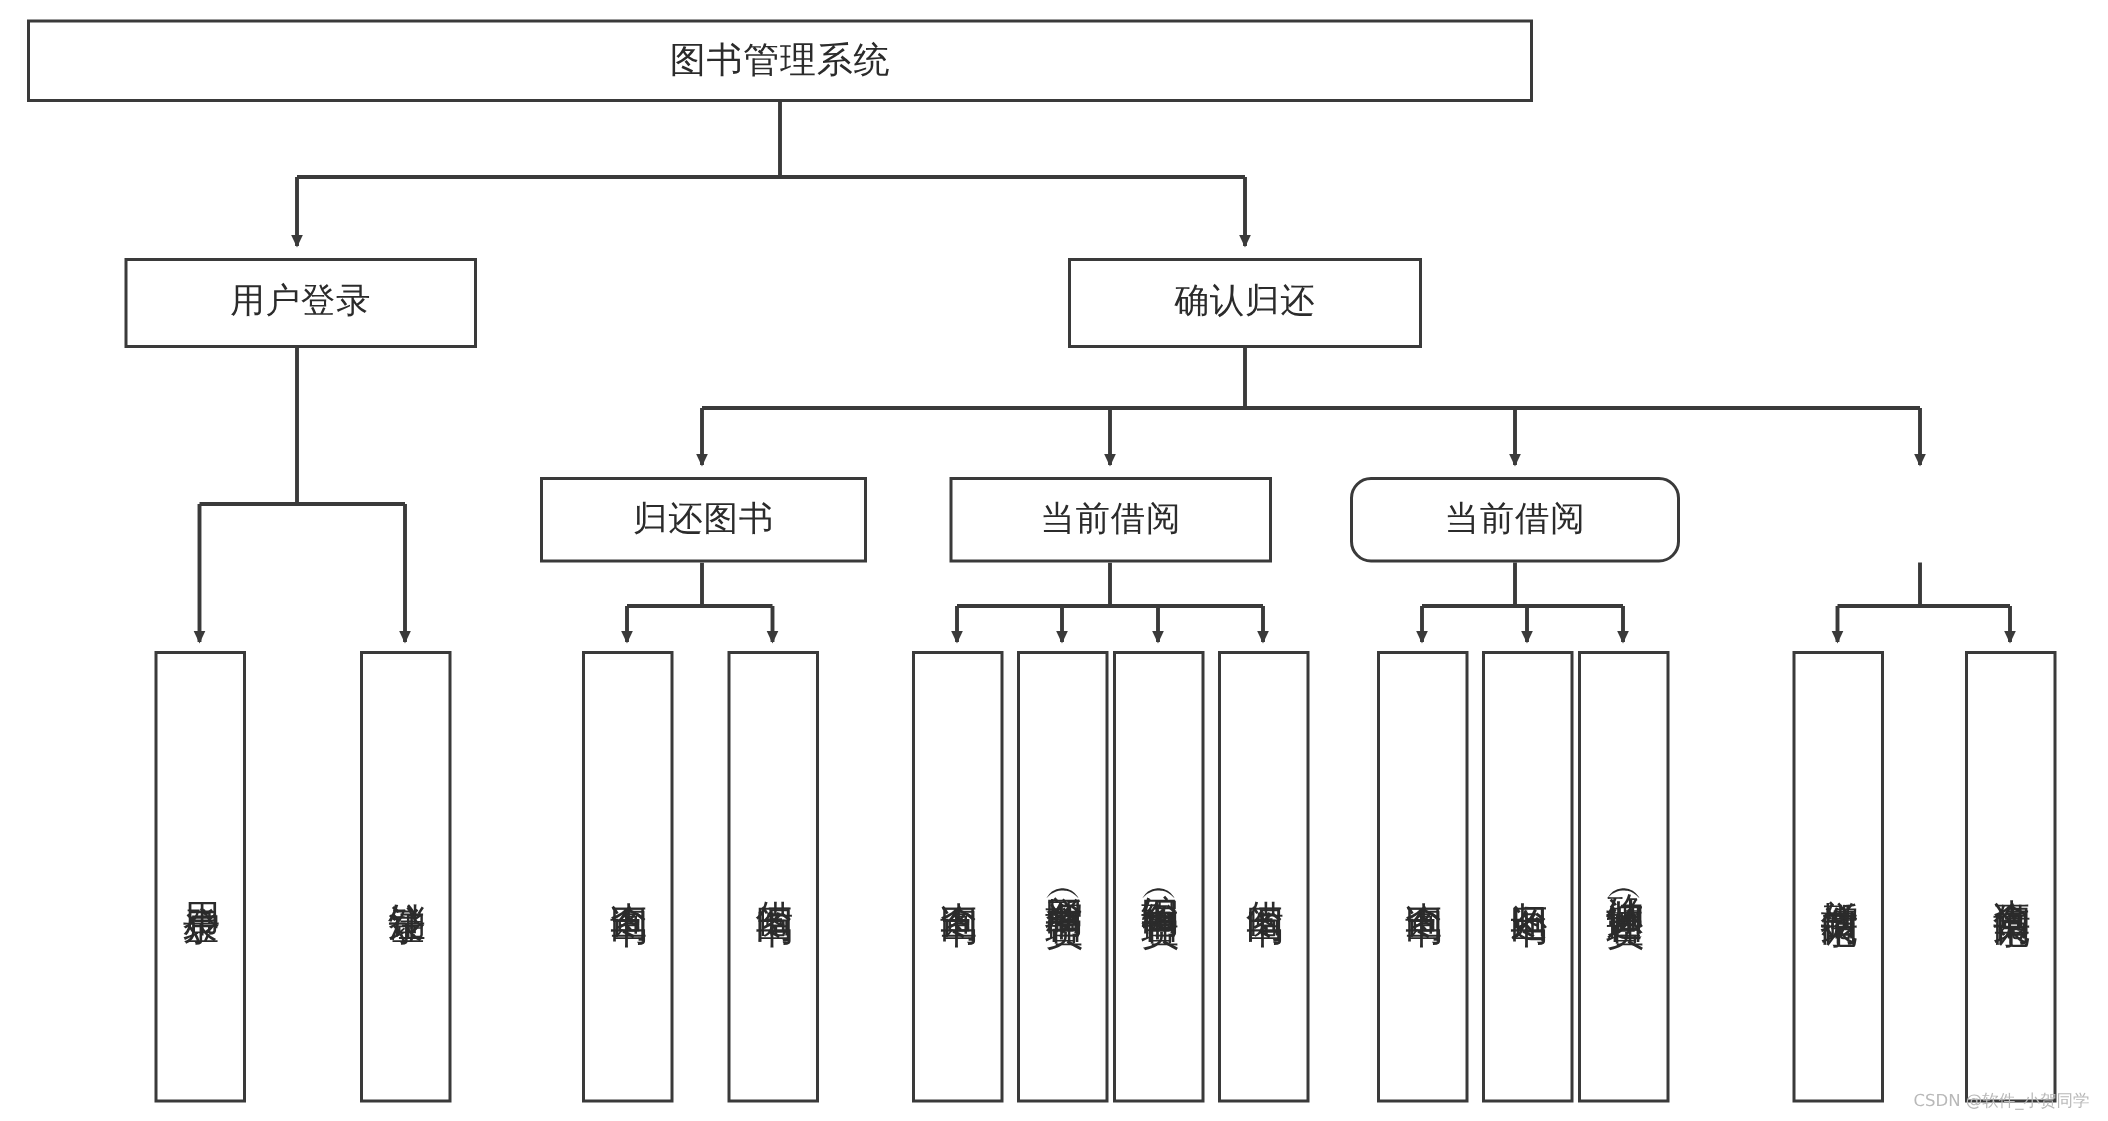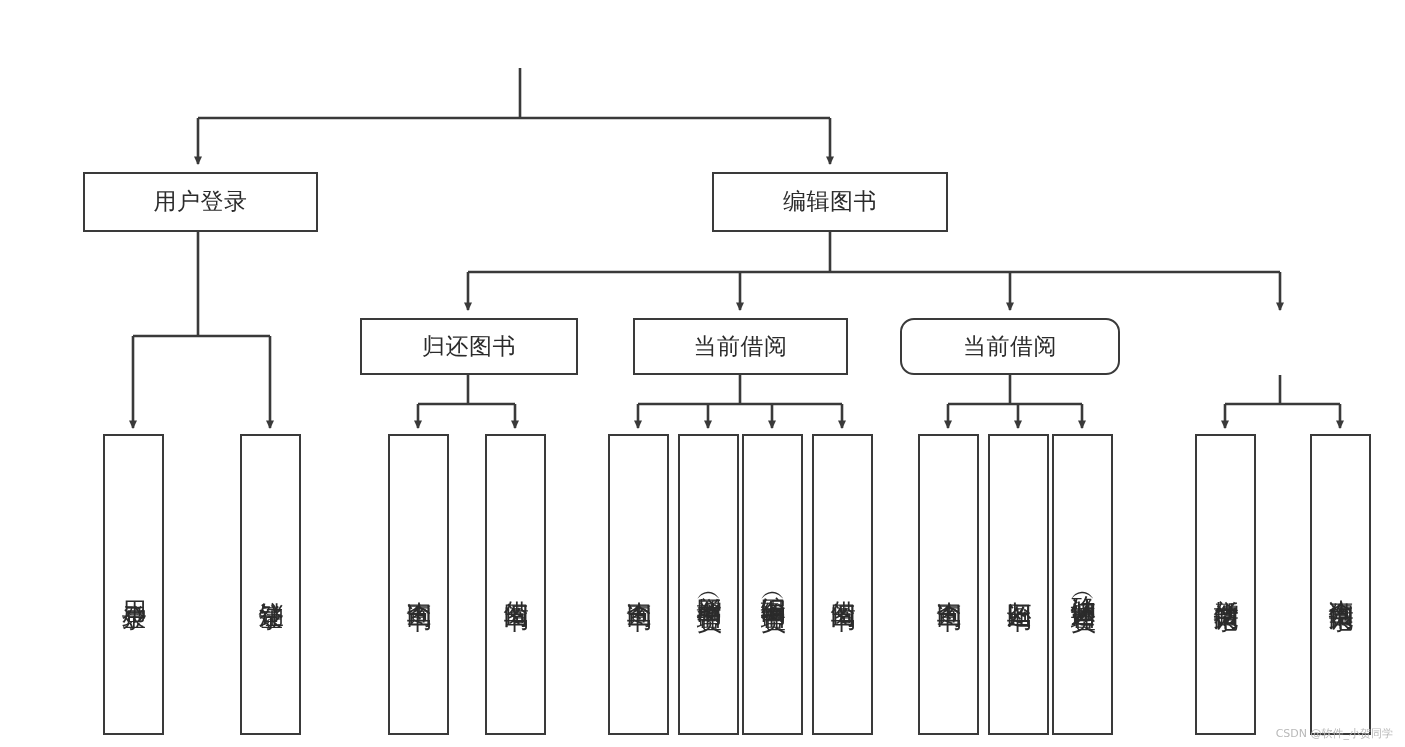--- a/index.html
+++ b/index.html
@@ -122,27 +122,30 @@
       <path d="M1018,404 L1018,428" marker-end="url(#arrowhead)"></path>
       <path d="M1082,404 L1082,428" marker-end="url(#arrowhead)"></path>
 
       <path d="M1280,375 L1280,404"></path>
       <path d="M1225,404 L1340,404"></path>
       <path d="M1225,404 L1225,428" marker-end="url(#arrowhead)"></path>
       <path d="M1340,404 L1340,428" marker-end="url(#arrowhead)"></path>
     </g>
   </svg>
 
+  <div class="node horiz root" style="left:18px; top:13px; width:1004px; height:55px;">
+    <span class="label">图书管理系统</span>
+  </div>
 
   <div class="node horiz" style="left:83px; top:172px; width:235px; height:60px;">
     <span class="label">用户登录</span>
   </div>
 
   <div class="node horiz" style="left:712px; top:172px; width:236px; height:60px;">
-    <span class="label">编辑图书</span>
+    <span class="label">确认归还</span>
   </div>
 
   <div class="node horiz" style="left:360px; top:318px; width:218px; height:57px;">
     <span class="label">归还图书</span>
   </div>
 
   <div class="node horiz" style="left:633px; top:318px; width:215px; height:57px;">
     <span class="label">当前借阅</span>
   </div>
 

